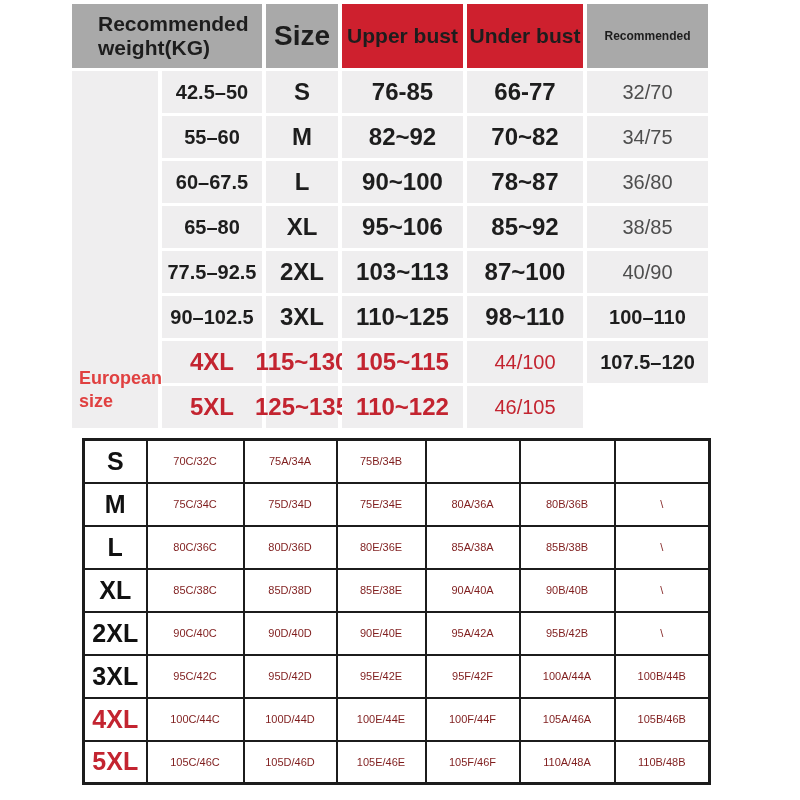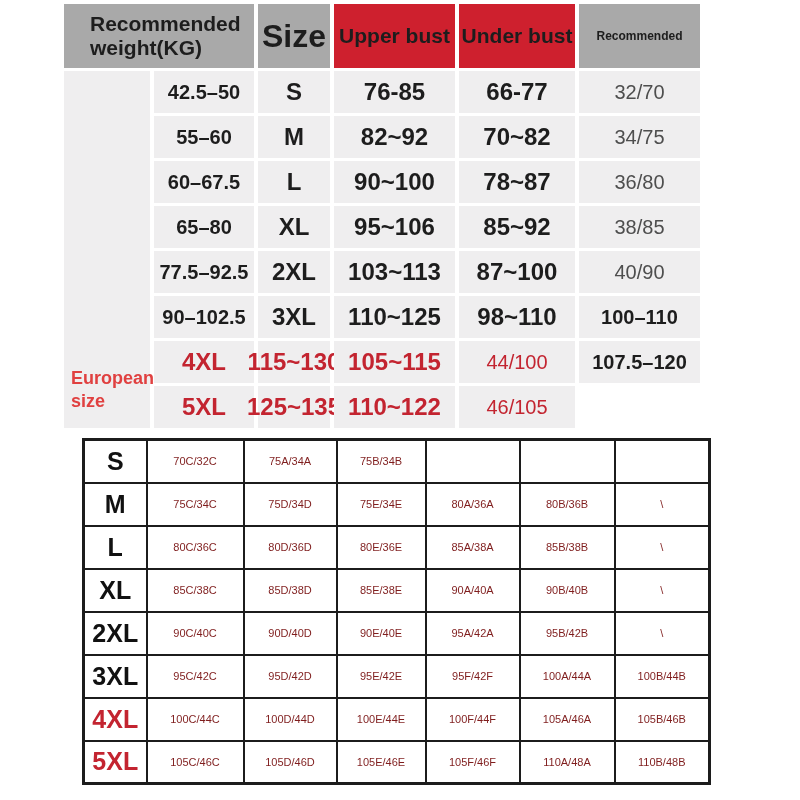--- a/index.html
+++ b/index.html
@@ -10,21 +10,21 @@
     position: relative;
     width: 800px;
     height: 800px;
     background: #ffffff;
     overflow: hidden;
   }
 
   
   .size-table {
     position: absolute;
-    left: 64px;
+    left: 72px;
     top: 4px;
     width: 636px;
     display: grid;
     grid-template-columns: 86px 100px 72px 121px 116px 121px;
     grid-template-rows: 64px;
     grid-auto-rows: 42px;
     gap: 3px 4px;
   }
   .size-table .h {
     display: flex;
@@ -37,21 +37,21 @@
   }
   .size-table .h.weighthdr {
     grid-column: 1 / 3;
     justify-content: flex-start;
     text-align: left;
     padding-left: 26px;
     padding-right: 30px;
     font-size: 21px;
     line-height: 1.15;
   }
-  .size-table .h.sizehdr { font-size: 32px; }
+  .size-table .h.sizehdr { font-size: 28px; }
   .size-table .h.redhdr {
     background: var(--header-red, #ce202e);
     font-size: 21px;
   }
   .size-table .h.rechdr { font-size: 12px; }
 
   .euro-cell {
     grid-column: 1;
     grid-row: 2 / span 8;
     background: var(--cell-bg, #efeeef);

